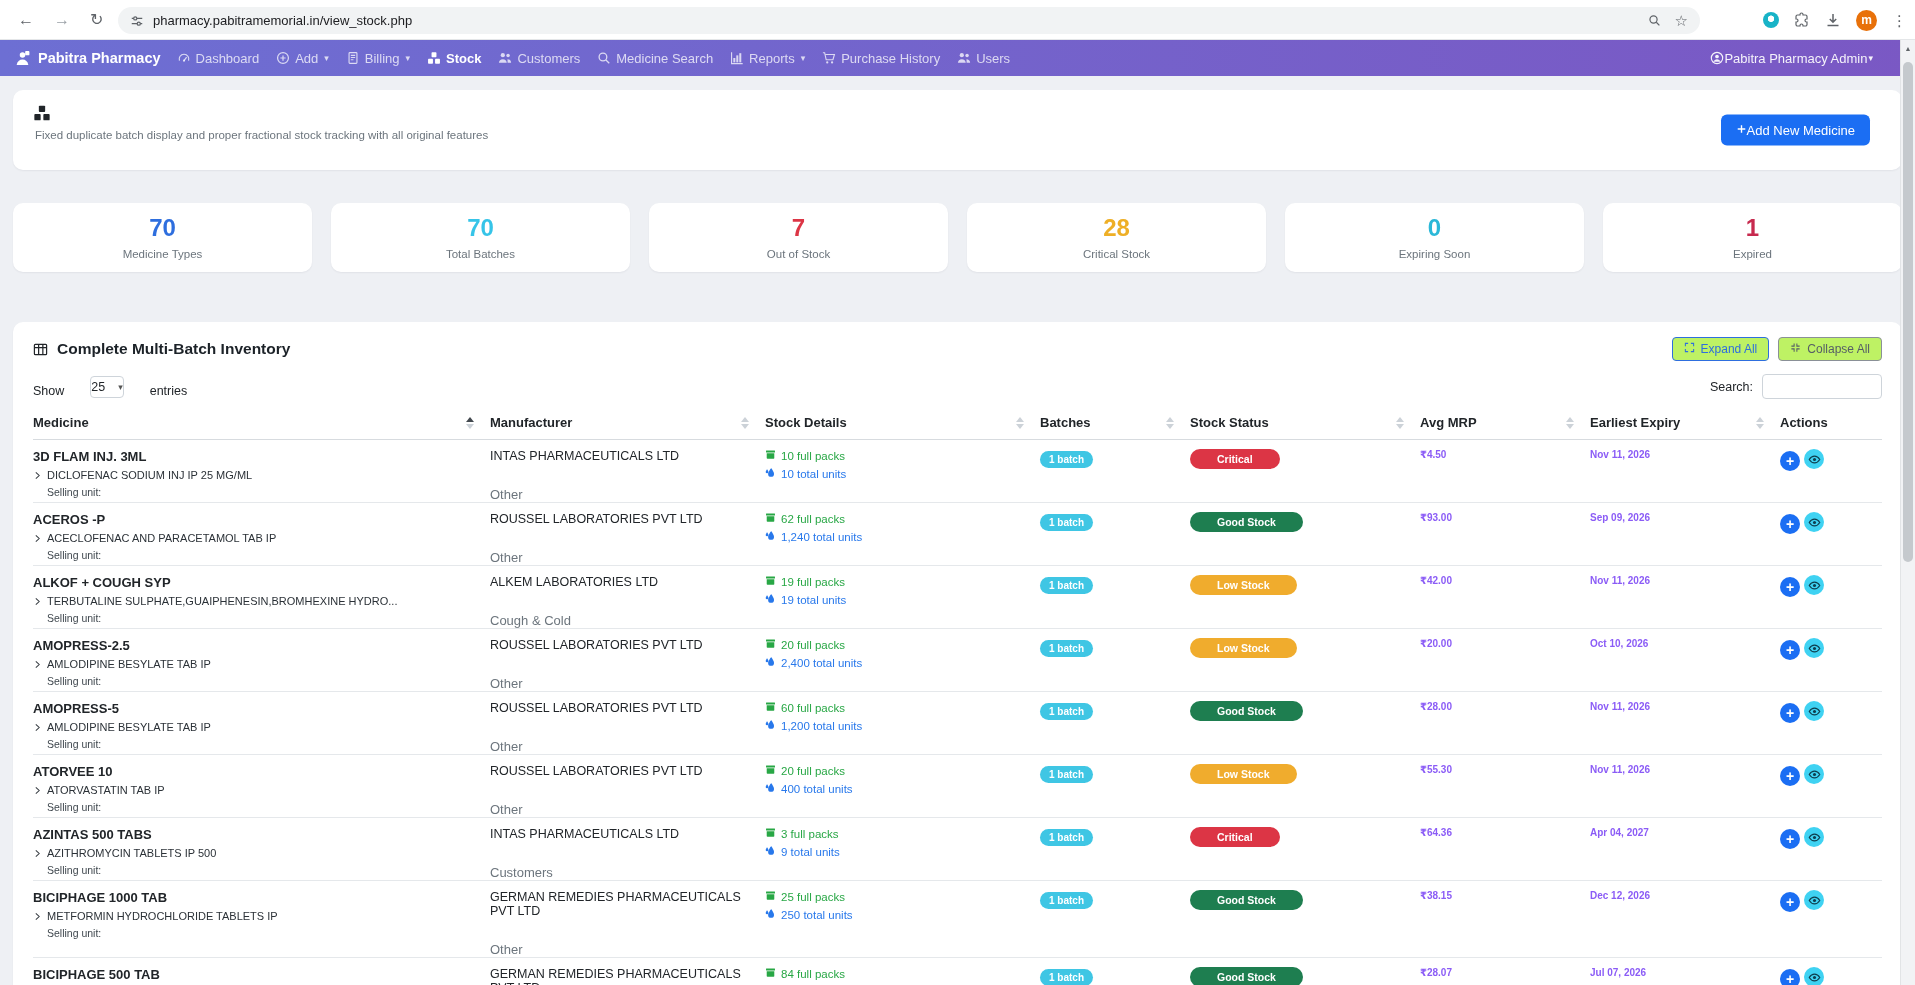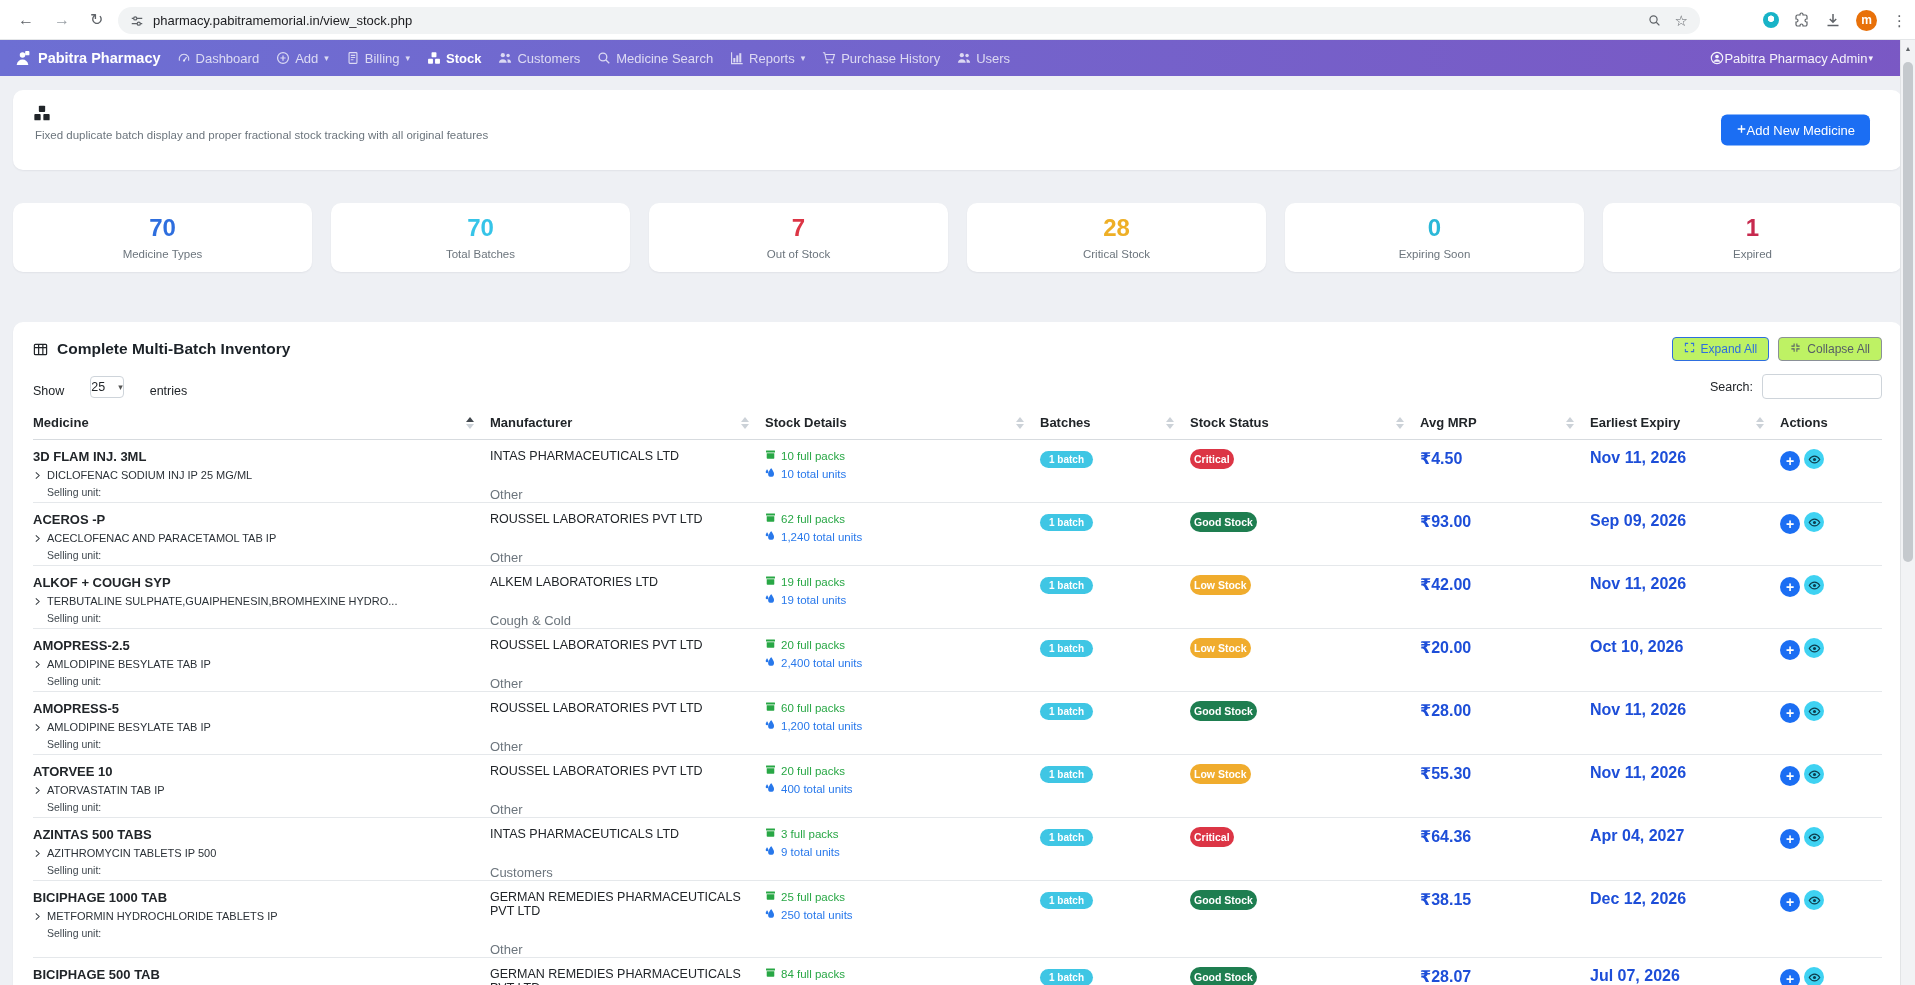--- a/index.html
+++ b/index.html
@@ -79,25 +79,25 @@
   .med-generic{margin-top:5px;font-size:11px;color:#2b3137;display:flex;align-items:center;gap:5px;}
   .chev{display:inline-flex;cursor:pointer;}
   .chev svg{width:9px;height:9px;color:#33393f;}
   .med-selling{margin-top:5px;margin-left:14px;font-size:10.5px;color:#3f474e;}
   .mfg{font-size:12.5px;color:#212529;}
   .cat{margin-top:24px;font-size:13px;color:#6c757d;}
   .packs{display:flex;align-items:center;gap:5px;font-size:11.5px;color:#28a745;}
   .units{display:flex;align-items:center;gap:5px;font-size:11.5px;color:#2878eb;margin-top:5px;}
   .packs svg,.units svg{width:11px;height:11px;}
   .badge-batch{background:#3fc6e4;color:#fff;font-size:10px;font-weight:700;padding:3px 9px;border-radius:9px;display:inline-block;}
-  .pill{font-size:10.5px;font-weight:700;color:#fff;padding:4px 4px;border-radius:11px;display:inline-block;}
+  .pill{font-size:10.5px;font-weight:700;color:#fff;padding:4px 27px;border-radius:11px;display:inline-block;}
   .pill.critical{background:#dc3545;}
   .pill.good{background:#1e7e50;}
   .pill.low{background:#f0ac2d;}
-  .mrp,.exp{font-weight:700;font-size:16px;color:#1d4ed8;}
+  .mrp,.exp{font-weight:700;font-size:10px;color:#8b5cf6;}
   .act{width:20px;height:20px;border-radius:50%;border:none;margin-right:4px;cursor:pointer;display:inline-flex;align-items:center;justify-content:center;padding:0;}
   .act.add{background:#1b6ef3;color:#fff;font-size:14px;font-weight:700;line-height:1;}
   .act.view{background:#3fd2f2;}
   .act.view svg{width:13px;height:13px;}
 
   
   .scrollbar{position:absolute;top:40px;right:0;bottom:0;width:15px;background:#f2f3f5;border-left:1px solid #e2e4e6;z-index:50;}
   .sb-btn{height:16px;display:flex;align-items:center;justify-content:center;font-size:7px;color:#606468;}
   .sb-thumb{position:absolute;top:22px;left:2px;right:2px;height:500px;background:#c5c9cd;border-radius:6px;}
 </style>

